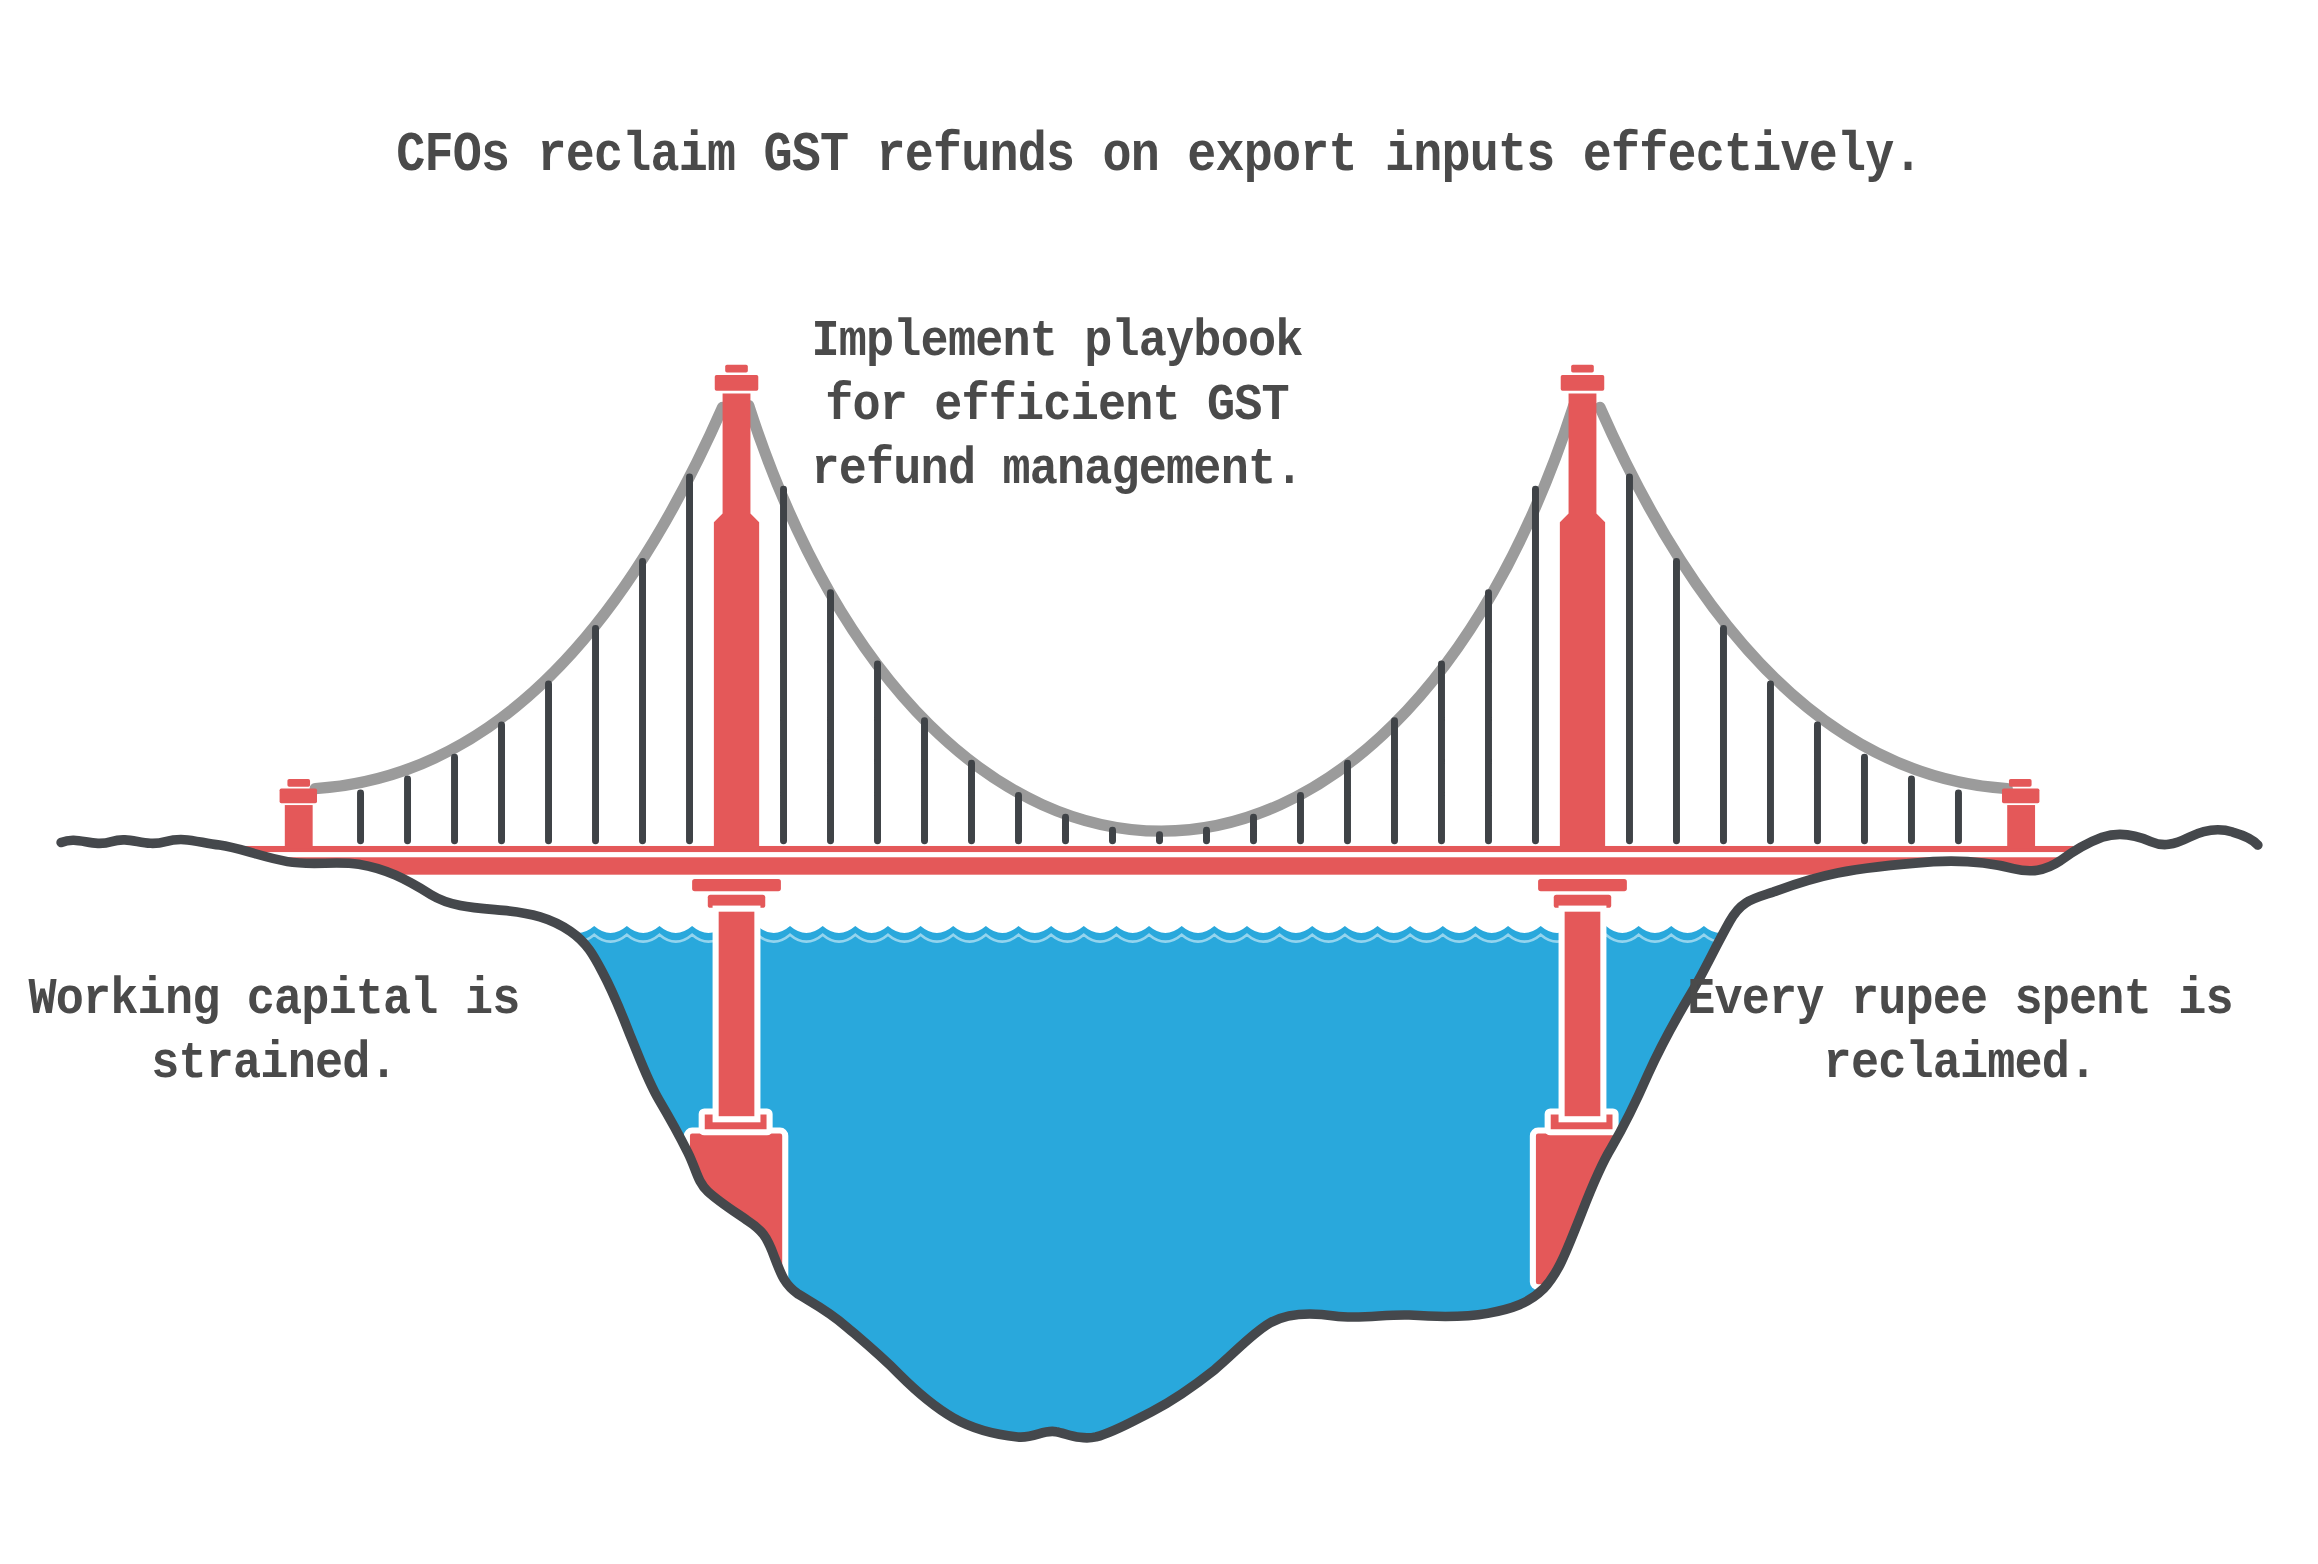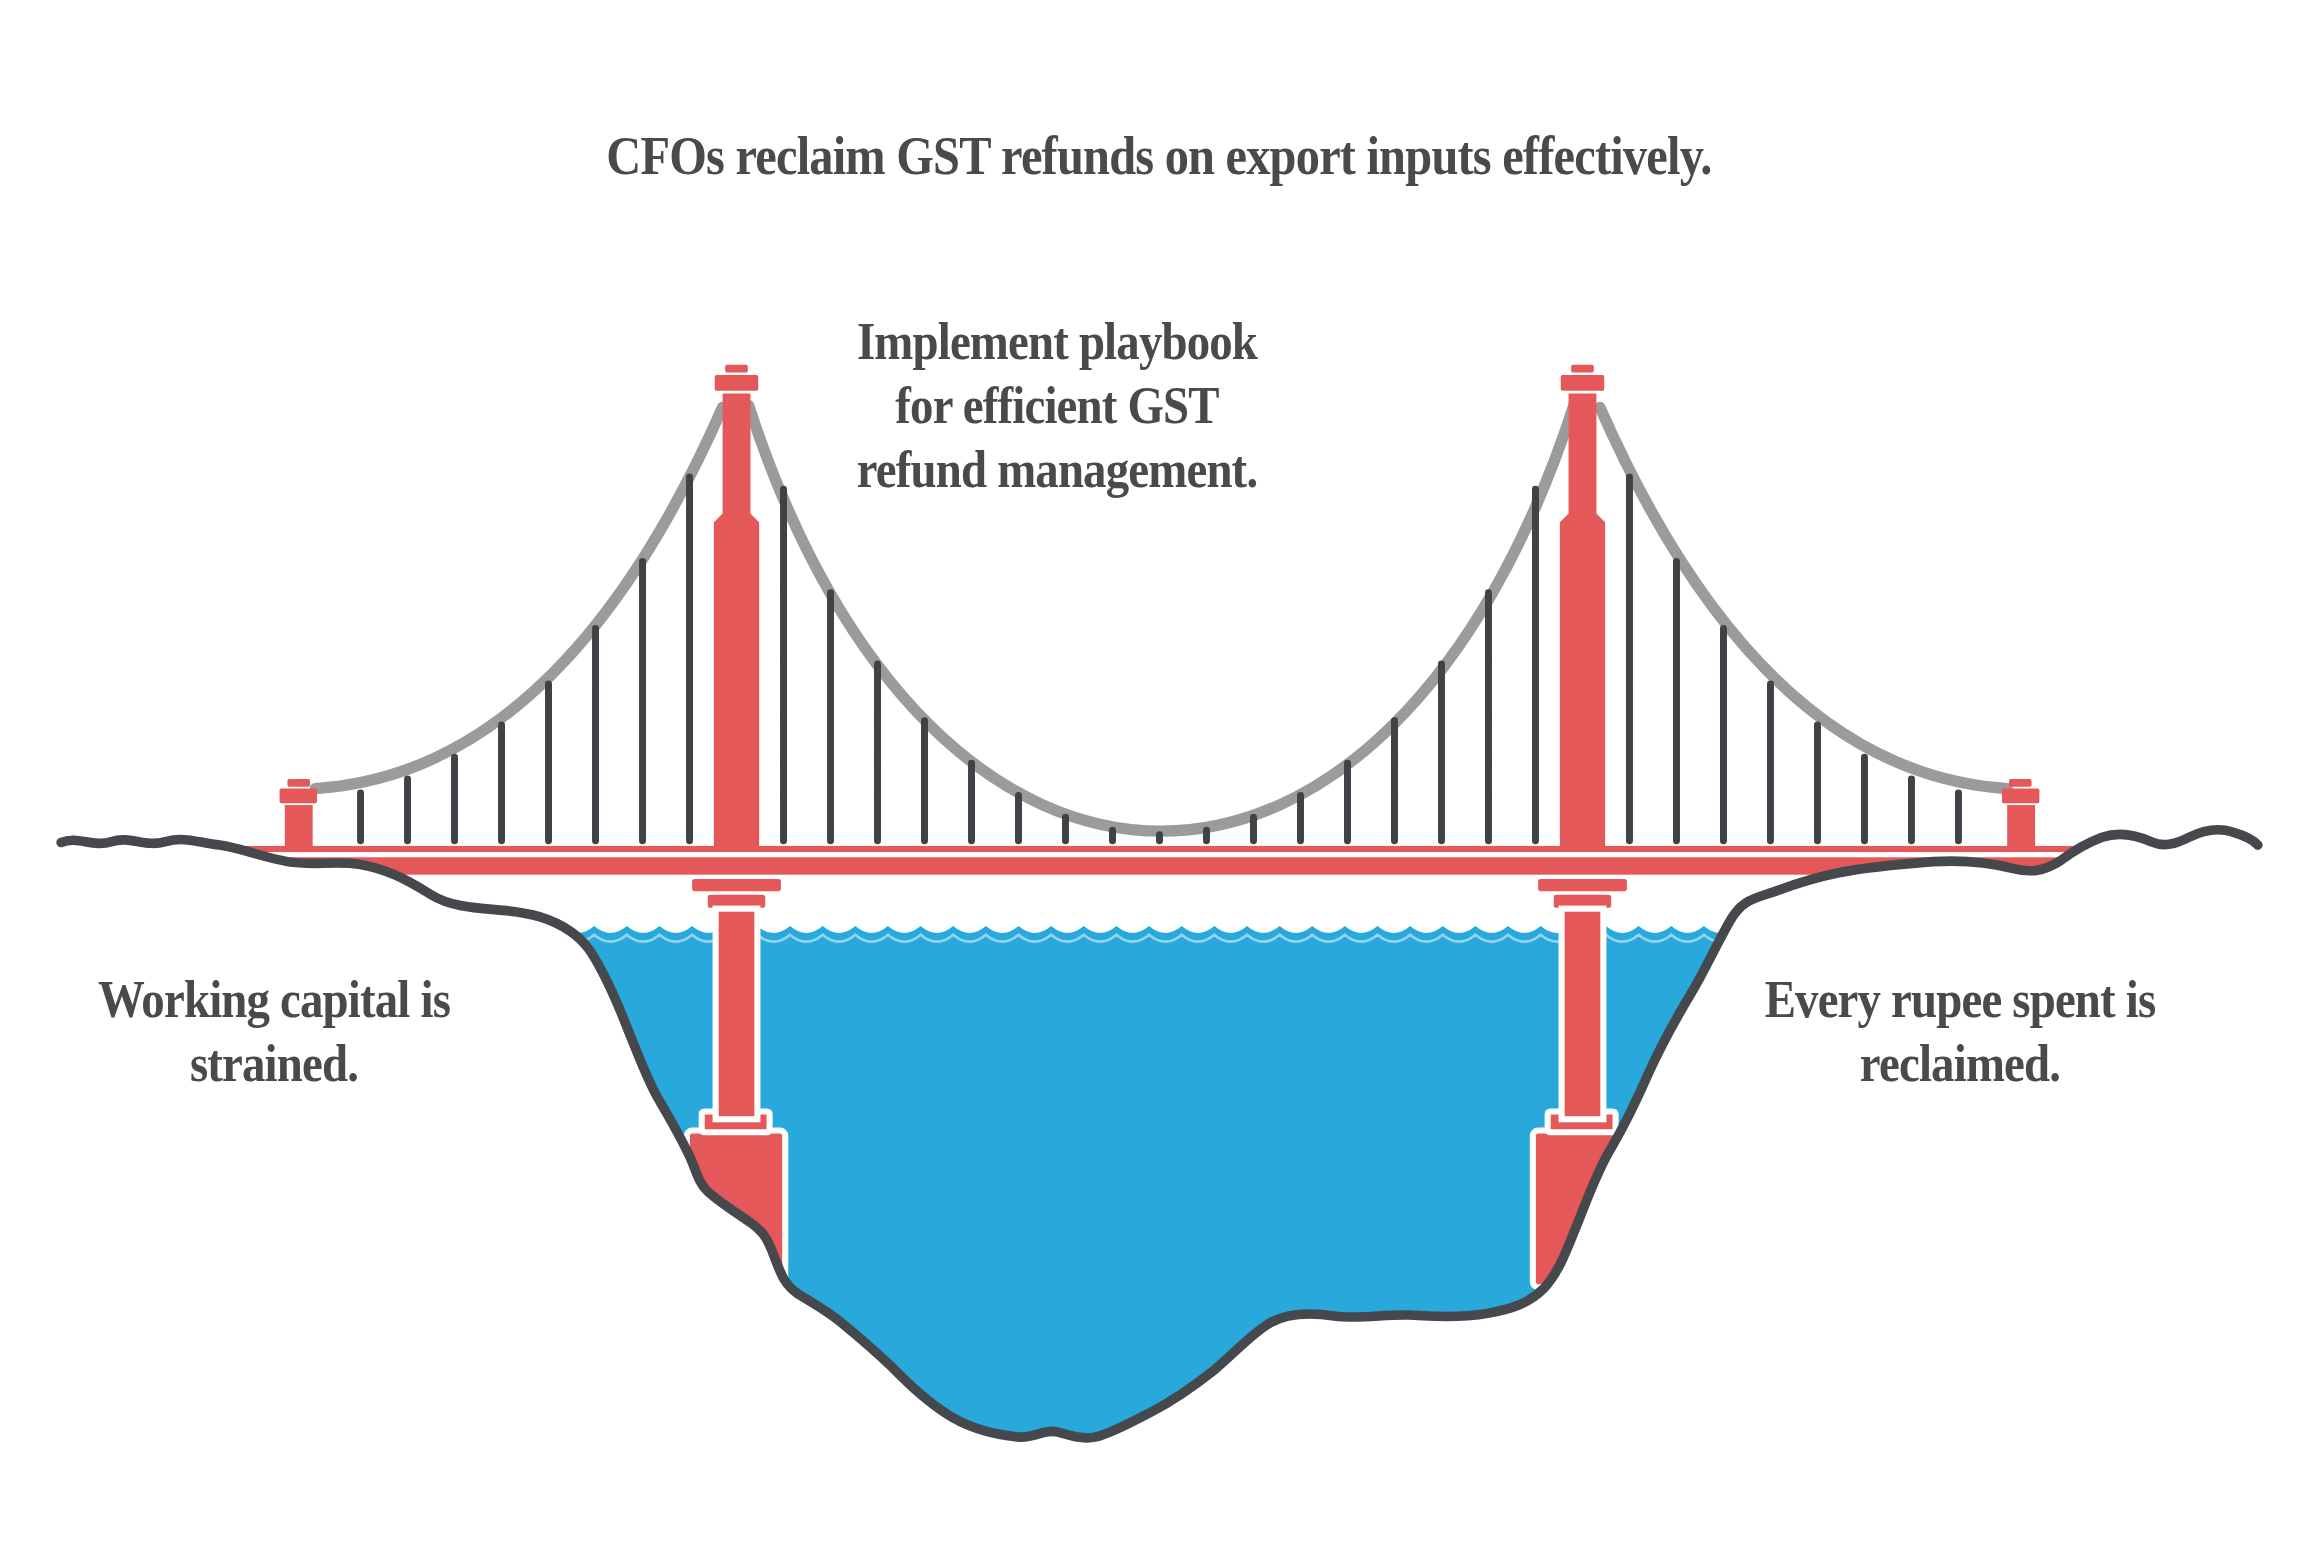--- a/index.html
+++ b/index.html
@@ -1,21 +1,21 @@
 <!DOCTYPE html>
 <html style="font-size:14px"><head>
 <meta charset="utf-8">
 <style>
   html,body{margin:0;padding:0;background:#fff;}
   #stage{
     position:relative;
     width:2319px;height:1564px;
     overflow:hidden;
     background:#ffffff;
-    font-family:Liberation Serif, serif;
+    font-family:Liberation Mono, monospace;
   }
   #bridge-svg{position:absolute;left:0;top:0;width:2319px;height:1564px;}
   .caption{
     position:absolute;
     color:#4A4A4A;
     font-weight:700;
     text-align:center;
     white-space:nowrap;
     letter-spacing:-0.9px;
   }

